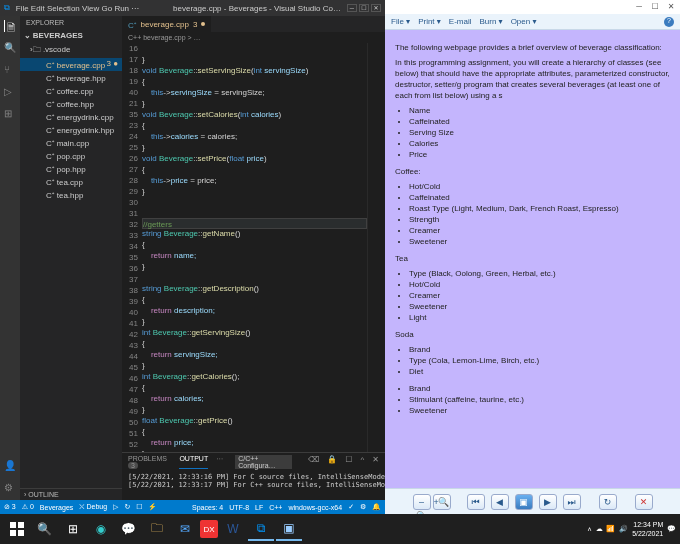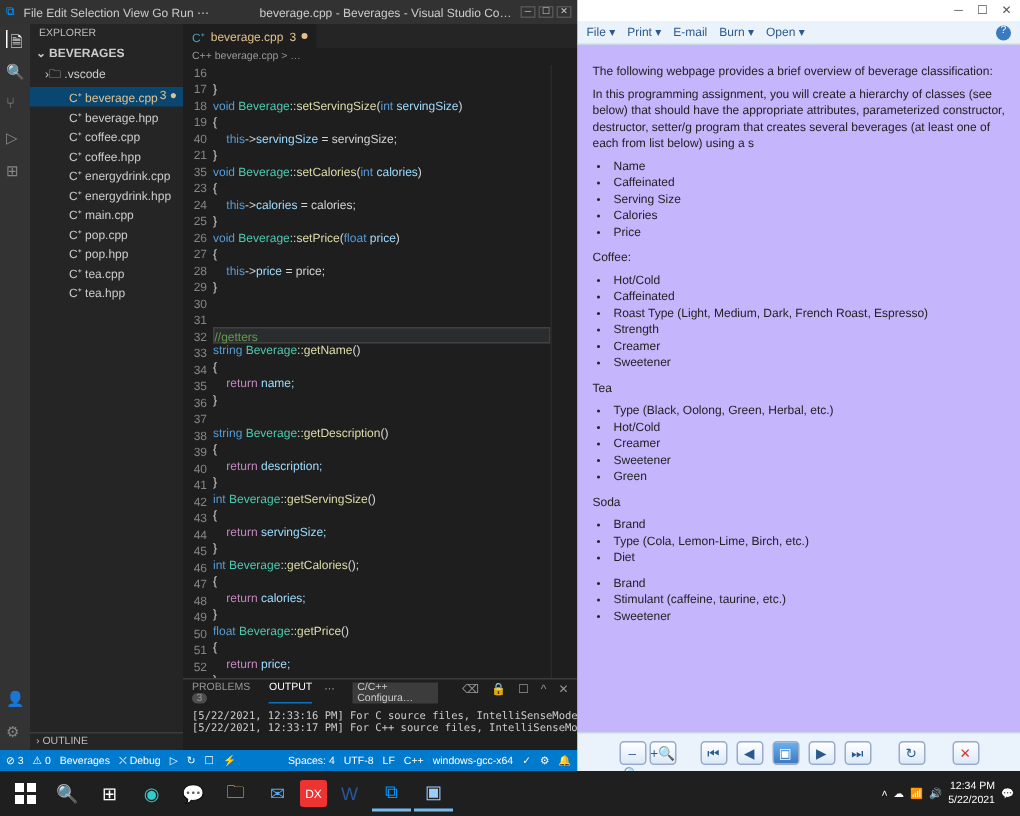--- a/index.html
+++ b/index.html
@@ -254,21 +254,21 @@
             <li>Strength</li>
             <li>Creamer</li>
             <li>Sweetener</li>
           </ul>
           <p class="hdr">Tea</p>
           <ul>
             <li>Type (Black, Oolong, Green, Herbal, etc.)</li>
             <li>Hot/Cold</li>
             <li>Creamer</li>
             <li>Sweetener</li>
-            <li>Green</li>
+            <li>Light</li>
           </ul>
           <p class="hdr">Soda</p>
           <ul>
             <li>Brand</li>
             <li>Type (Cola, Lemon-Lime, Birch, etc.)</li>
             <li>Diet</li>
           </ul>
           <ul>
             <li>Brand</li>
             <li>Stimulant (caffeine, taurine, etc.)</li>

